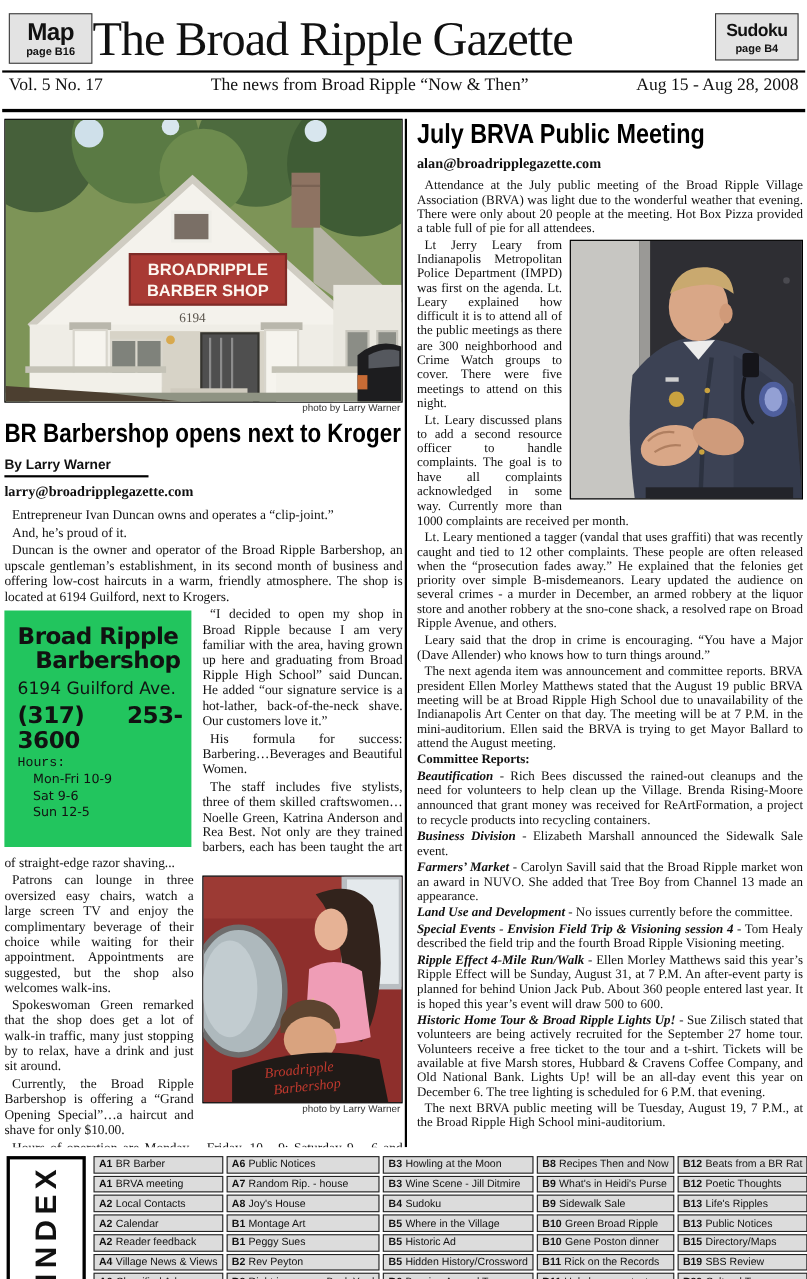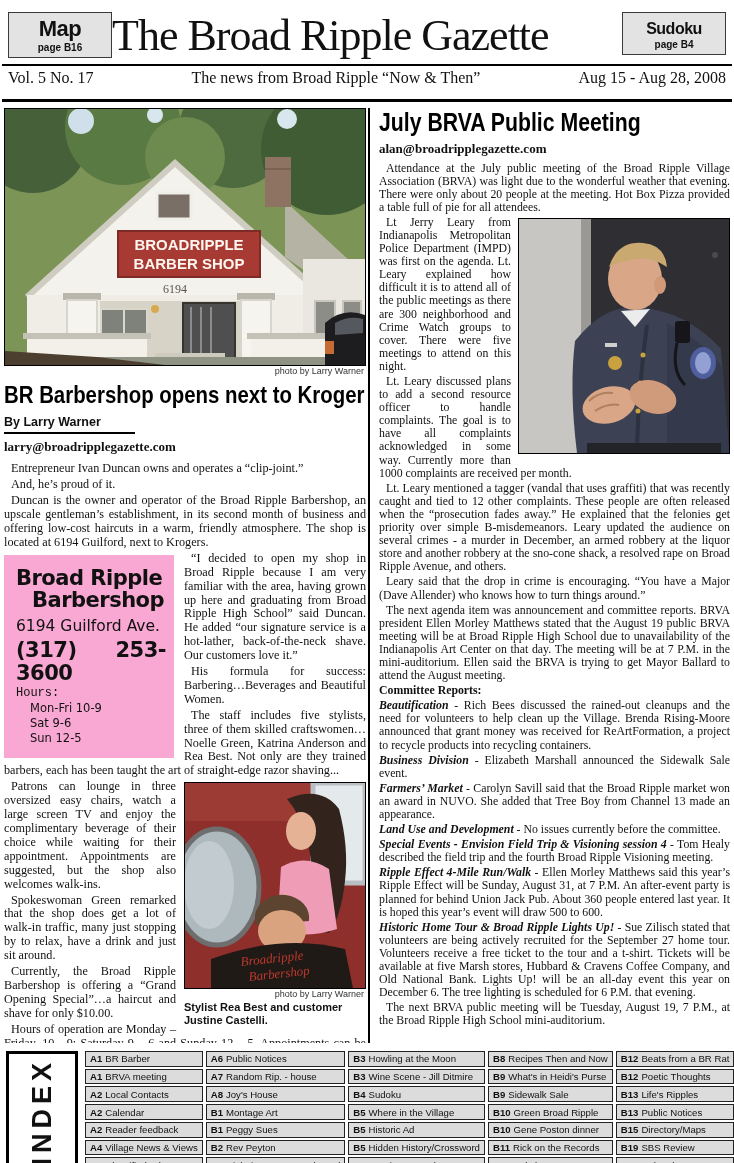--- a/index.html
+++ b/index.html
@@ -3,21 +3,21 @@
 <meta charset="utf-8">
 <title>The Broad Ripple Gazette</title>
 <style>
   * { box-sizing: border-box; margin: 0; padding: 0; }
   html,body { background:#fff; }
   body { width:734px; height:1163px; overflow:hidden; font-family:"Liberation Serif", serif; color:#111; }
   .page { width:734px; height:1163px; background:#fff; position:relative; }
 
   
   .masthead { display:flex; align-items:flex-start; padding:12px 8px 0 8px; height:64px; }
-  .refbox { width:104px; background:#e3e3e3; border:1px solid #3a3a3a; text-align:center; padding:5px 2px 4px; flex:none; }
+  .refbox { width:76px; background:#e3e3e3; border:1px solid #3a3a3a; text-align:center; padding:5px 2px 4px; flex:none; }
   .refbox-title { font-family:"Liberation Sans", sans-serif; font-weight:bold; font-size:22px; line-height:1; letter-spacing:-0.5px; }
   .refbox--sudoku .refbox-title { font-size:16px; padding-top:3px; }
   .refbox-page { font-family:"Liberation Sans", sans-serif; font-weight:bold; font-size:10px; margin-top:2px; }
   .masthead-title { flex:1; text-align:left; font-family:"Liberation Serif", serif; font-weight:normal; font-size:44px; line-height:1.0; letter-spacing:-1px; margin-top:2px; white-space:nowrap; }
   .rule-thin { height:2px; background:#000; margin:0 2px; }
   .infobar { display:flex; justify-content:space-between; align-items:center; padding:3px 8px 12px; font-size:16px; }
   .infobar .tagline { text-align:center; flex:1; }
   .rule-thick { height:3px; background:#000; margin:0 2px; }
 
   
@@ -37,21 +37,21 @@
 
   .body-copy { margin-top:7px; text-align:justify; }
   .col-left .body-copy { font-size:12.2px; line-height:1.14; }
   .col-right .body-copy { font-size:11.8px; line-height:1.11; margin-top:5px; }
   .para { margin:0 0 2px; text-indent:7px; }
   .committee-header { font-weight:bold; text-indent:0; }
   .committee .lead { font-weight:bold; font-style:italic; }
   .committee { text-indent:0; }
 
   
-  .adbox { float:left; width:170px; background:#f9a8d4; padding:12px 8px 12px 12px; margin:3px 10px 4px 0; font-family:"DejaVu Sans", sans-serif; }
+  .adbox { float:left; width:170px; background:#22c55e; padding:12px 8px 24px 12px; margin:3px 10px 4px 0; font-family:"DejaVu Sans", sans-serif; }
   .ad-name { font-weight:bold; font-size:21px; line-height:1.05; letter-spacing:-0.5px; }
   .ad-name .ad-name2 { padding-left:16px; display:block; }
   .ad-address { font-size:15.5px; margin-top:7px; }
   .ad-phone { font-size:21px; font-weight:bold; margin-top:3px; letter-spacing:-0.5px; }
   .ad-hours-label { font-size:12px; margin-top:1px;font-family:Liberation Mono, monospace; }
   .ad-hour { font-size:11.5px; padding-left:14px; line-height:1.3; }
 
   
   .stylist-fig { float:right; width:182px; margin:2px 0 3px 8px; }
   .stylist-fig .caption { font-family:"Liberation Sans", sans-serif; font-weight:bold; font-size:11px; line-height:1.15; text-align:left; margin-top:1px; text-indent:0; }
@@ -196,21 +196,20 @@
               <path d="M100,110 q-26,16 -16,38 q16,10 28,-6 z" fill="#e6b295"></path>
               <rect x="76" y="136" width="10" height="17" fill="#444" transform="rotate(22 81 144)"></rect>
               <path d="M70,132 a27,23 0 0 1 54,6 l-54,4 z" fill="#5d4430"></path>
               <ellipse cx="97" cy="148" rx="24" ry="21" fill="#d9a37f"></ellipse>
               <path d="M26,176 q72,-26 134,-10 l8,39 h-142 z" fill="#201a17"></path>
               <text x="56" y="183" font-family="Liberation Serif, serif" font-style="italic" font-size="13" fill="#c0392e" transform="rotate(-6 56 183)">Broadripple</text>
               <text x="64" y="198" font-family="Liberation Serif, serif" font-style="italic" font-size="13" fill="#c0392e" transform="rotate(-6 64 198)">Barbershop</text>
             </svg>
           </span>
           <div class="credit">photo by Larry Warner</div>
-          <figcaption class="caption">Stylist Rea Best and customer Justine Castelli.</figcaption>
         </figure>
 
         <div>
 
         <p class="para">Patrons can lounge in three oversized easy chairs, watch a large screen TV and enjoy the complimentary beverage of their choice while waiting for their appointment. Appointments are suggested, but the shop also welcomes walk-ins.</p>
             <p class="para">Spokeswoman Green remarked that the shop does get a lot of walk-in traffic, many just stopping by to relax, have a drink and just sit around.</p>
             <p class="para">Currently, the Broad Ripple Barbershop is offering a “Grand Opening Special”…a haircut and shave for only $10.00.</p>
             <p class="para">Hours of operation are Monday – Friday, 10 - 9; Saturday 9 – 6 and Sunday 12 – 5. Appointments can be made by calling the shop, 253-3600.</p>
           </div>
       </div>

